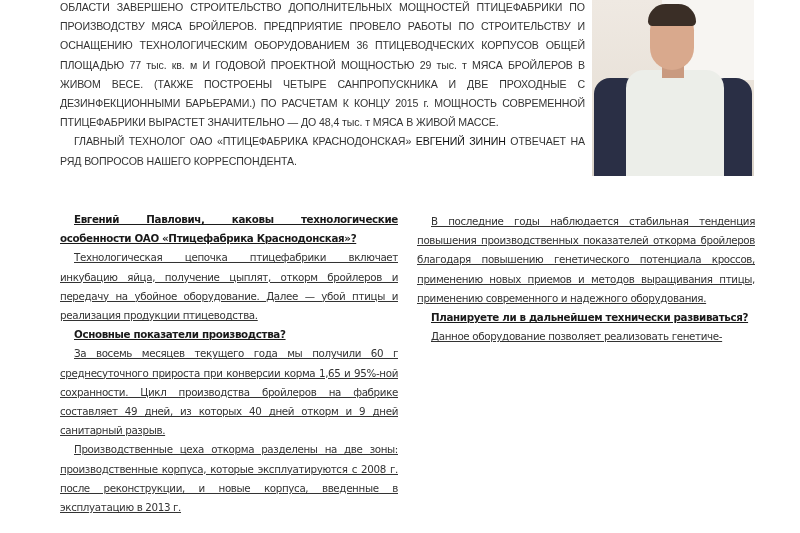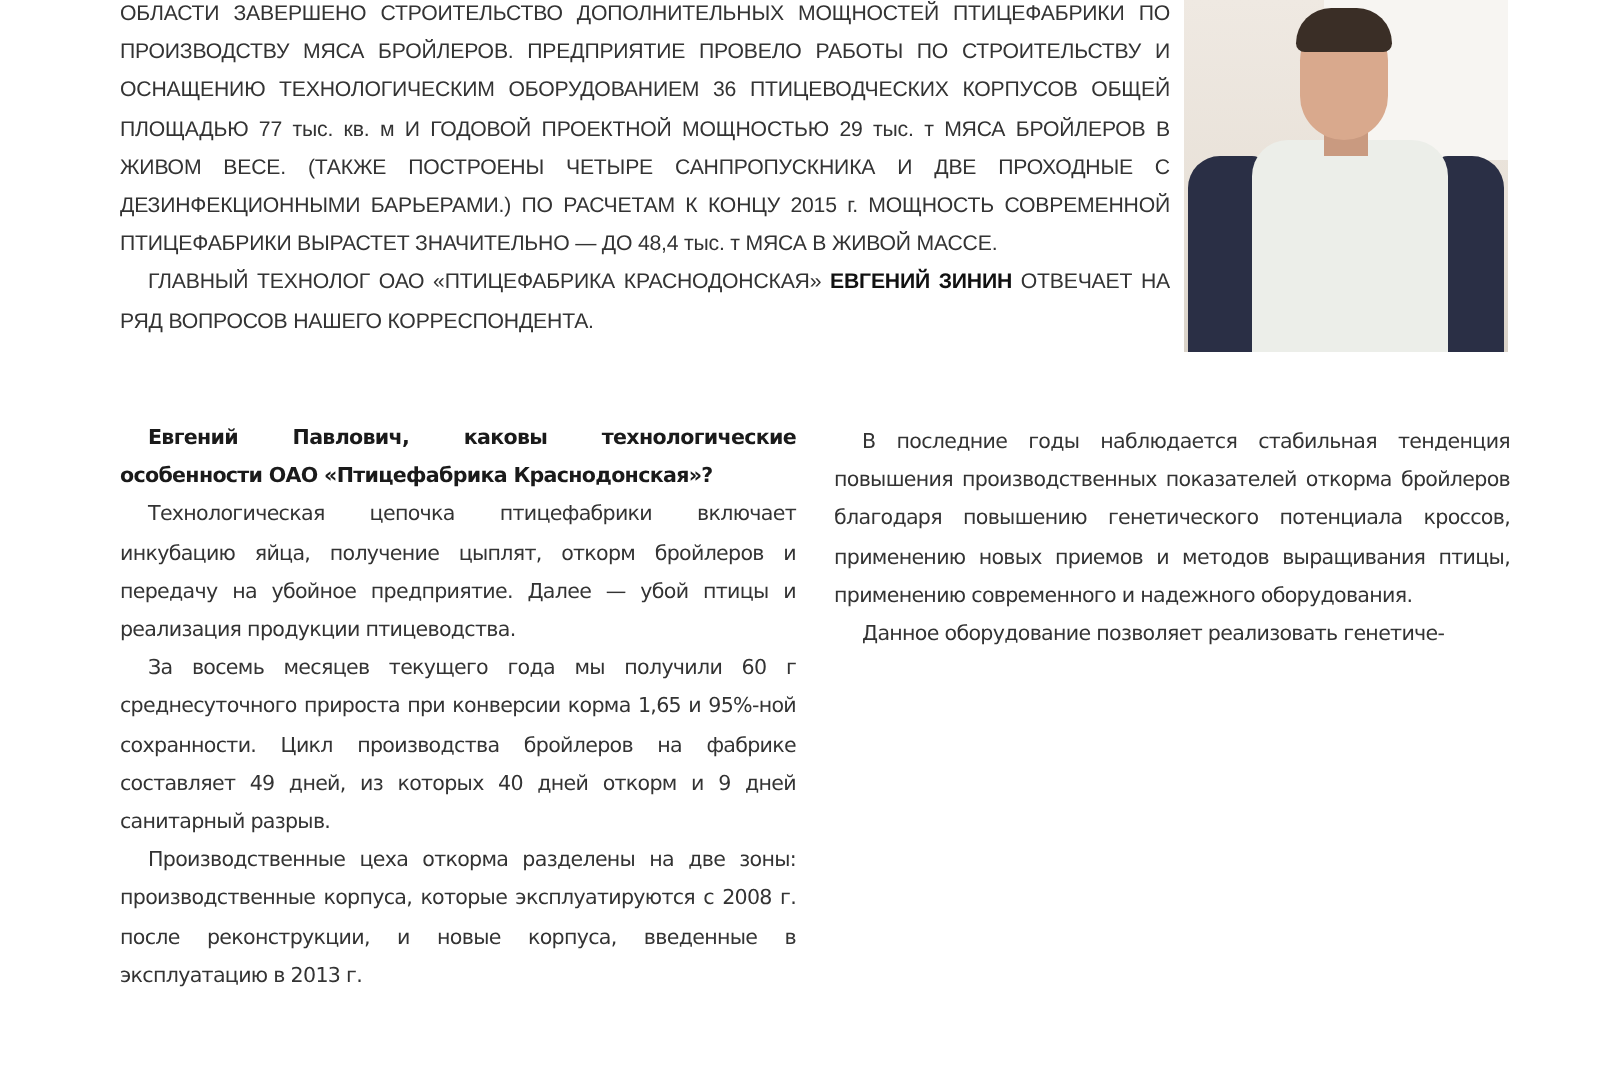--- a/index.html
+++ b/index.html
@@ -9,41 +9,41 @@
     font-family:"Liberation Sans", "DejaVu Sans", sans-serif;
   }
   .intro {
     position:absolute; left:60px; top:-2px; width:525px;
     font-size:10.6px; line-height:19.2px; text-transform:none;
     letter-spacing:-0.1px; color:#333;
     text-align:justify;
   }
   .intro p { margin:0; }
   .intro p.indent { text-indent:14px; }
-  .intro .strong { font-weight:bold; color:#111; }
+  .intro .strong { font-weight:normal; color:#111; }
   .photo {
     position:absolute; left:592px; top:0; width:162px; height:176px;
     background:linear-gradient(180deg,#efe9e2 0%, #e8e1d8 60%, #d9d2c8 100%);
     overflow:hidden;
   }
   .photo .window { position:absolute; left:70px; top:0; width:92px; height:80px; background:#f7f5f2; }
   .photo .head { position:absolute; left:58px; top:10px; width:44px; height:60px; border-radius:22px 22px 24px 24px; background:#d9a98d; }
   .photo .hair { position:absolute; left:56px; top:4px; width:48px; height:22px; border-radius:24px 24px 6px 6px; background:#3a2e26; }
   .photo .neck { position:absolute; left:70px; top:62px; width:22px; height:16px; background:#c99a80; }
   .photo .shirt { position:absolute; left:34px; top:70px; width:98px; height:106px; border-radius:18px 18px 0 0; background:#eceee9; }
   .photo .sleeve-l { position:absolute; left:2px; top:78px; width:40px; height:98px; border-radius:16px 8px 0 0; background:#2a2f45; }
   .photo .sleeve-r { position:absolute; left:124px; top:78px; width:36px; height:98px; border-radius:8px 16px 0 0; background:#2a2f45; }
   .col {
     position:absolute; top:210px; width:338px;
     font-family:"DejaVu Sans", sans-serif; font-size:10.3px; line-height:19.2px;
     letter-spacing:-0.35px; color:#333; text-align:justify;
   }
   .col.left { left:60px; }
   .col.right { left:417px; top:212px; }
-  .col p { margin:0; text-indent:14px; }
+  .col p { margin:0; text-indent:14px;text-decoration:underline; }
   .col p.q { font-weight:bold; color:#1a1a1a; }
   .col p.noind { text-indent:0; }
 </style>
 </head>
 <body>
 
 <div class="intro">
   <p>ОБЛАСТИ ЗАВЕРШЕНО СТРОИТЕЛЬСТВО ДОПОЛНИТЕЛЬНЫХ МОЩНОСТЕЙ ПТИЦЕФАБРИКИ ПО ПРОИЗВОДСТВУ МЯСА БРОЙЛЕРОВ. ПРЕДПРИЯТИЕ ПРОВЕЛО РАБОТЫ ПО СТРОИТЕЛЬСТВУ И ОСНАЩЕНИЮ ТЕХНОЛОГИЧЕСКИМ ОБОРУДОВАНИЕМ 36 ПТИЦЕВОДЧЕСКИХ КОРПУСОВ ОБЩЕЙ ПЛОЩАДЬЮ 77 тыс. кв. м И ГОДОВОЙ ПРОЕКТНОЙ МОЩНОСТЬЮ 29 тыс. т МЯСА БРОЙЛЕРОВ В ЖИВОМ ВЕСЕ. (ТАКЖЕ ПОСТРОЕНЫ ЧЕТЫРЕ САНПРОПУСКНИКА И ДВЕ ПРОХОДНЫЕ С ДЕЗИНФЕКЦИОННЫМИ БАРЬЕРАМИ.) ПО РАСЧЕТАМ К КОНЦУ 2015 г. МОЩНОСТЬ СОВРЕМЕННОЙ ПТИЦЕФАБРИКИ ВЫРАСТЕТ ЗНАЧИТЕЛЬНО — ДО 48,4 тыс. т МЯСА В ЖИВОЙ МАССЕ.</p>
   <p class="indent"><span>ГЛАВНЫЙ ТЕХНОЛОГ ОАО «ПТИЦЕФАБРИКА КРАСНОДОНСКАЯ» </span><span class="strong">ЕВГЕНИЙ ЗИНИН</span><span> ОТВЕЧАЕТ НА РЯД ВОПРОСОВ НАШЕГО КОРРЕСПОНДЕНТА.</span></p>
 </div>
@@ -53,21 +53,23 @@
   <div class="sleeve-l"></div>
   <div class="sleeve-r"></div>
   <div class="shirt"></div>
   <div class="neck"></div>
   <div class="head"></div>
   <div class="hair"></div>
 </div>
 
 <div class="col left">
   <p class="q">Евгений Павлович, каковы технологические особенности ОАО «Птицефабрика Краснодонская»?</p>
-  <p>Технологическая цепочка птицефабрики включает инкубацию яйца, получение цыплят, откорм бройлеров и передачу на убойное предприятие. Далее — убой птицы и реализация продукции птицеводства.</p>
+  <p>Технологическая цепочка птицефабрики включает инкубацию яйца, получение цыплят, откорм бройлеров и передачу на убойное оборудование. Далее — убой птицы и реализация продукции птицеводства.</p>
+  <p class="q">Основные показатели производства?</p>
   <p>За восемь месяцев текущего года мы получили 60 г среднесуточного прироста при конверсии корма 1,65 и 95%-ной сохранности. Цикл производства бройлеров на фабрике составляет 49 дней, из которых 40 дней откорм и 9 дней санитарный разрыв.</p>
   <p>Производственные цеха откорма разделены на две зоны: производственные корпуса, которые эксплуатируются с 2008 г. после реконструкции, и новые корпуса, введенные в эксплуатацию в 2013 г.</p>
 </div>
 
 <div class="col right">
   <p>В последние годы наблюдается стабильная тенденция повышения производственных показателей откорма бройлеров благодаря повышению генетического потенциала кроссов, применению новых приемов и методов выращивания птицы, применению современного и надежного оборудования.</p>
+  <p class="q">Планируете ли в дальнейшем технически развиваться?</p>
   <p>Данное оборудование позволяет реализовать генетиче-</p>
 </div>
 
 </body></html>

